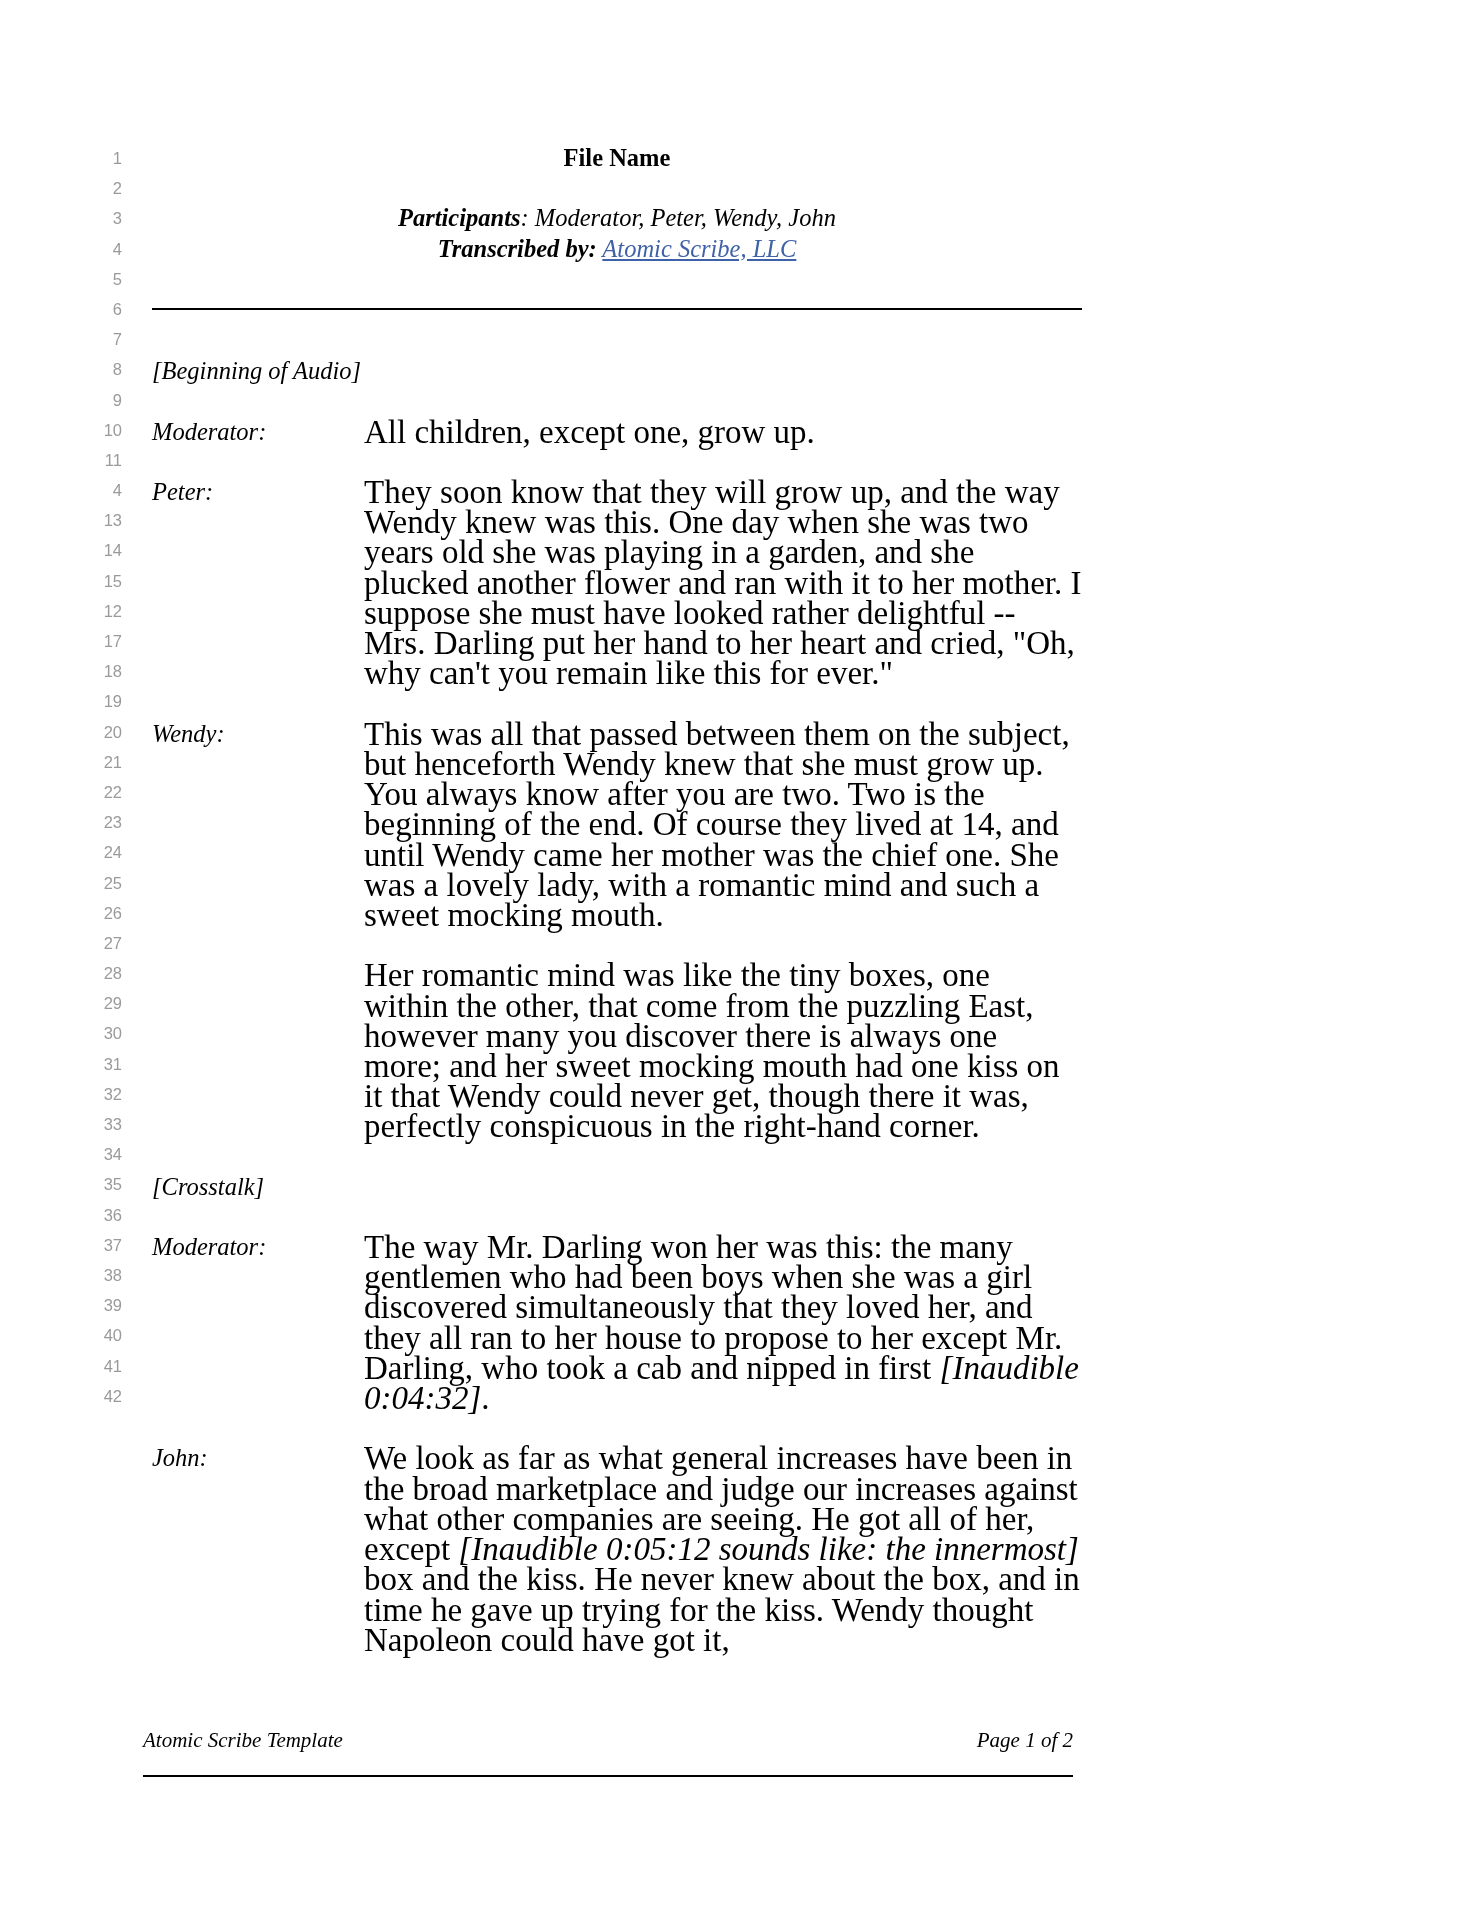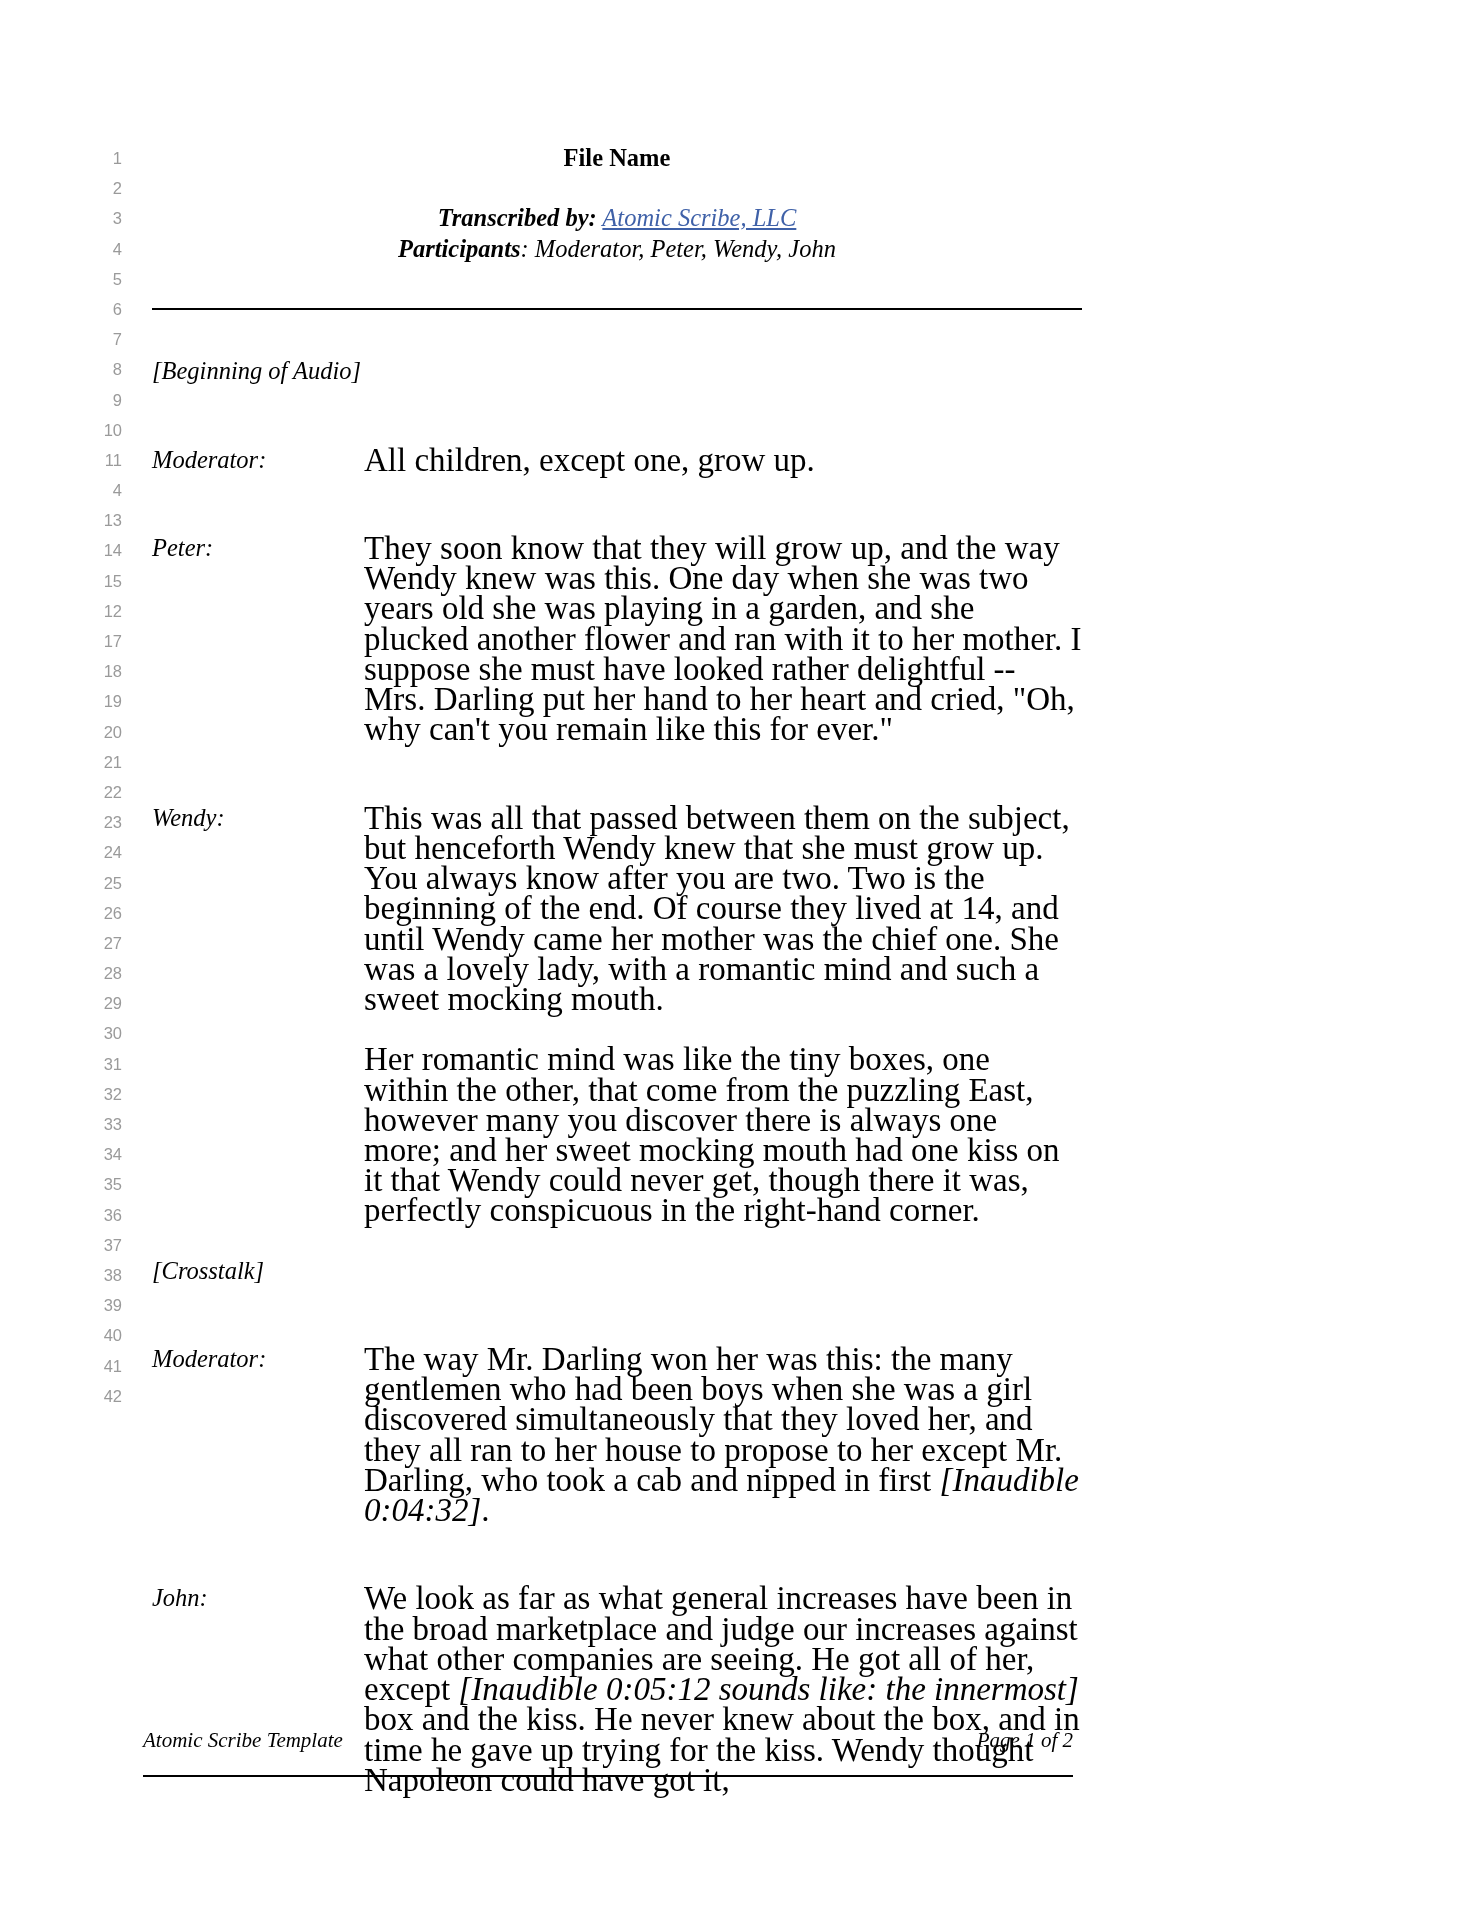--- a/index.html
+++ b/index.html
@@ -82,21 +82,20 @@
     margin: 0;
     position: relative;
     top: 14px;
   }
 
   
   .blk {
     position: relative;
     font-size: 24.5px;
     line-height: 30.2px;
-    margin-top: 28px;
   }
   .standalone {
     font-style: italic;
     height: 30.2px;
     line-height: 30.2px;
     font-size: 24.5px;
   }
   .turn {
     display: block;
     position: relative;
@@ -190,26 +189,26 @@
       <div>42</div>
     </div>
 
   <div class="content">
 
     <div class="title">File Name</div>
 
     <div class="spacer"></div>
 
     <div class="center-line">
+      <b>Participants</b><span>: Moderator, Peter, Wendy, John</span>
+    </div>
+
+    <div class="center-line">
       <b>Transcribed by:</b>
       <a class="extlink" href="#">Atomic Scribe, LLC</a>
-    </div>
-
-    <div class="center-line">
-      <b>Participants</b><span>: Moderator, Peter, Wendy, John</span>
     </div>
 
     <div class="spacer"></div>
 
     <div class="hr-top"></div>
 
     <div class="spacer"></div>
     <div class="spacer"></div>
 
     <div class="standalone">[Beginning of Audio]</div>

